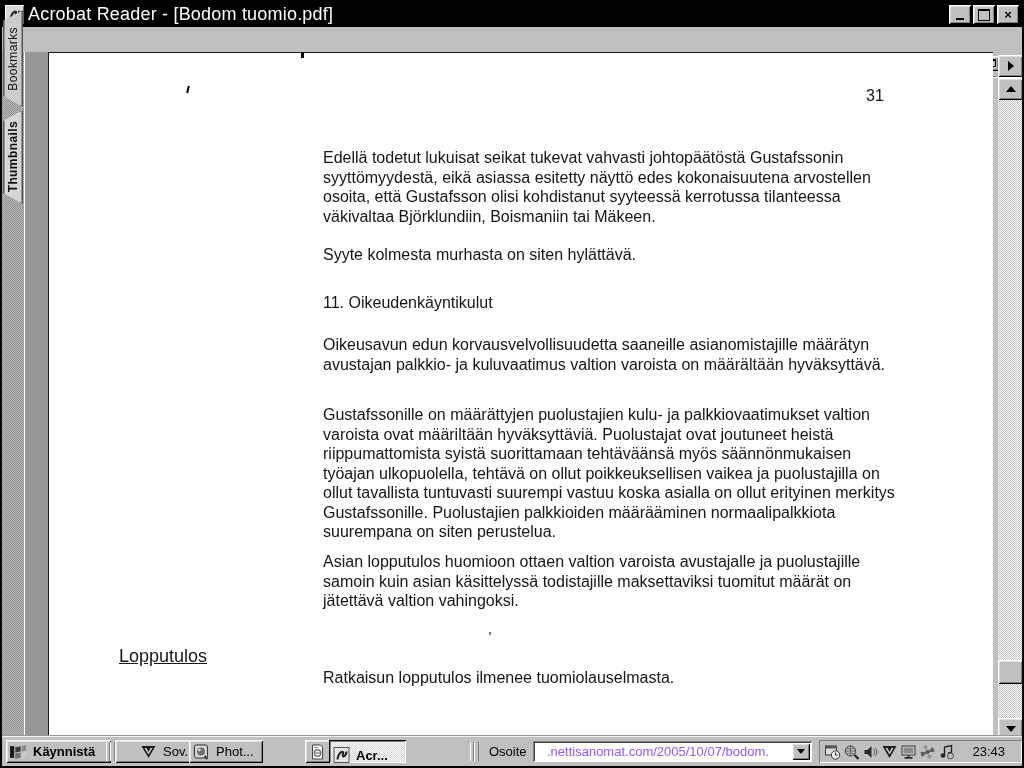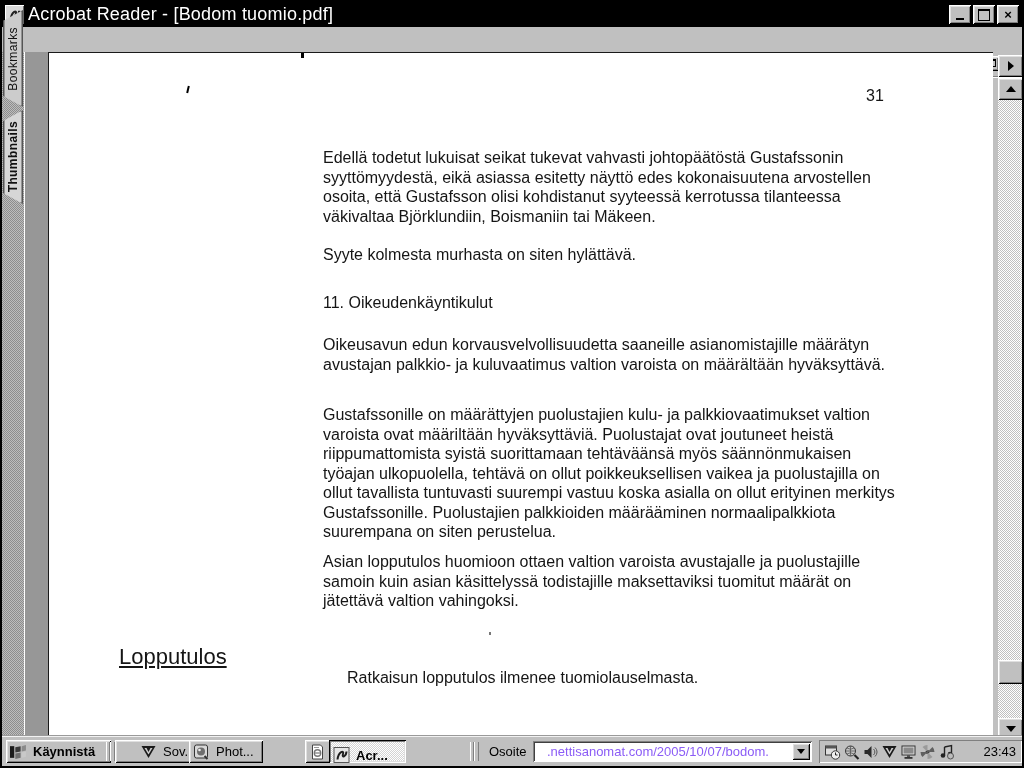--- a/index.html
+++ b/index.html
@@ -80,21 +80,21 @@
   #address-combo{position:absolute;left:531px;top:4px;width:279px;height:21px;background:#fff;
     box-shadow:inset 1px 1px 0 #808080, inset -1px -1px 0 #fff, inset 2px 2px 0 #404040;
     display:flex;align-items:center;}
   #address-input{flex:1;border:0;outline:0;background:transparent;font-size:13px;
     font-family:"Liberation Sans",sans-serif;padding:0 0 0 14px;color:#8b5cf6;}
   #address-drop{width:18px;height:17px;margin-right:2px;display:flex;align-items:center;justify-content:center;}
   #tray{position:absolute;left:817px;top:3px;height:23px;width:203px;
     box-shadow:inset 1px 1px 0 #808080, inset -1px -1px 0 #ffffff;
     display:flex;align-items:center;padding-left:5px;box-sizing:border-box;}
   .tray-ico{width:17px;height:16px;margin-right:2px;flex:0 0 auto;}
-  #clock{margin-left:auto;margin-right:6px;font-size:13px;color:#000;}
+  #clock{margin-left:auto;margin-right:17px;font-size:13px;color:#000;}
   svg{display:block;}
 </style>
 </head>
 <body>
 
 <div id="screen">
 
   <div id="titlebar">
     <span class="appicon">
       <svg width="15" height="15" viewBox="0 0 16 16">
@@ -167,23 +167,23 @@
     <div class="txt" style="left:274px;top:192px;width:578px;">Syyte kolmesta murhasta on siten hylättävä.</div>
 
     <div class="txt bold" style="left:274px;top:240px;width:578px;">11. Oikeudenkäyntikulut</div>
 
     <div class="txt" style="left:274px;top:282px;width:578px;">Oikeusavun edun korvausvelvollisuudetta saaneille asianomistajille määrätyn avustajan palkkio- ja kuluvaatimus valtion varoista on määrältään hyväksyttävä.</div>
 
     <div class="txt" style="left:274px;top:352px;width:584px;">Gustafssonille on määrättyjen puolustajien kulu- ja palkkiovaatimukset valtion varoista ovat määriltään hyväksyttäviä. Puolustajat ovat joutuneet heistä riippumattomista syistä suorittamaan tehtäväänsä myös säännönmukaisen työajan ulkopuolella, tehtävä on ollut poikkeuksellisen vaikea ja puolustajilla on ollut tavallista tuntuvasti suurempi vastuu koska asialla on ollut erityinen merkitys Gustafssonille. Puolustajien palkkioiden määrääminen normaalipalkkiota suurempana on siten perustelua.</div>
 
     <div class="txt" style="left:274px;top:499px;width:578px;">Asian lopputulos huomioon ottaen valtion varoista avustajalle ja puolustajille samoin kuin asian käsittelyssä todistajille maksettaviksi tuomitut määrät on jätettävä valtion vahingoksi.</div>
 
-    <div class="txt bold" style="left:70px;top:594px;text-decoration:underline;font-size:22px;">Lopputulos</div>
-
-    <div class="txt" style="left:274px;top:615px;width:578px;margin-left:24px;">Ratkaisun lopputulos ilmenee tuomiolauselmasta.</div>
+    <div class="txt bold" style="left:70px;top:594px;text-decoration:underline;font-size:18px;">Lopputulos</div>
+
+    <div class="txt" style="left:274px;top:615px;width:578px;">Ratkaisun lopputulos ilmenee tuomiolauselmasta.</div>
   </div>
 
   <div class="sbtn bev-out" style="top:53px;">
       <span class="tri-right"></span>
     </div>
   <div class="sbtn bev-out" style="top:76px;">
       <span class="tri-up"></span>
     </div>
   <div id="sb-track" class="dither-light"></div>
   <div id="sb-thumb" class="bev-out"></div>

